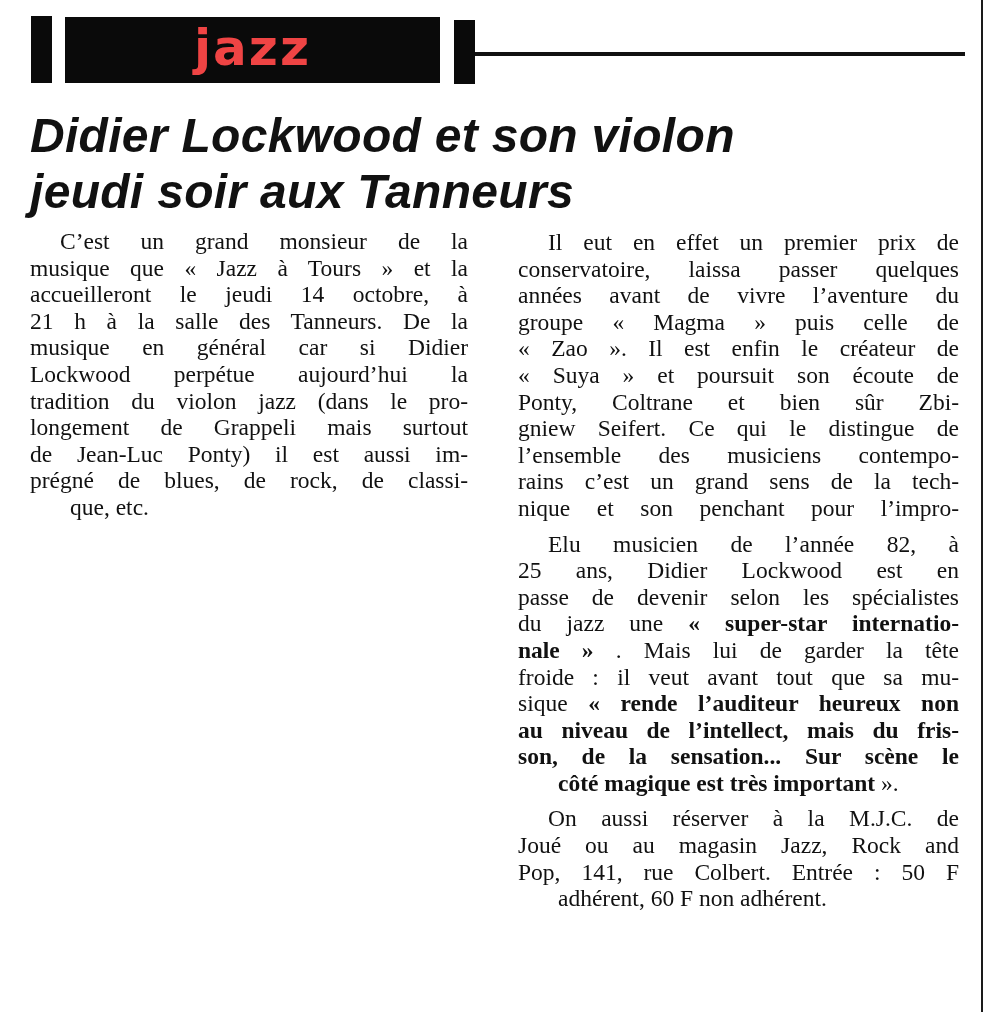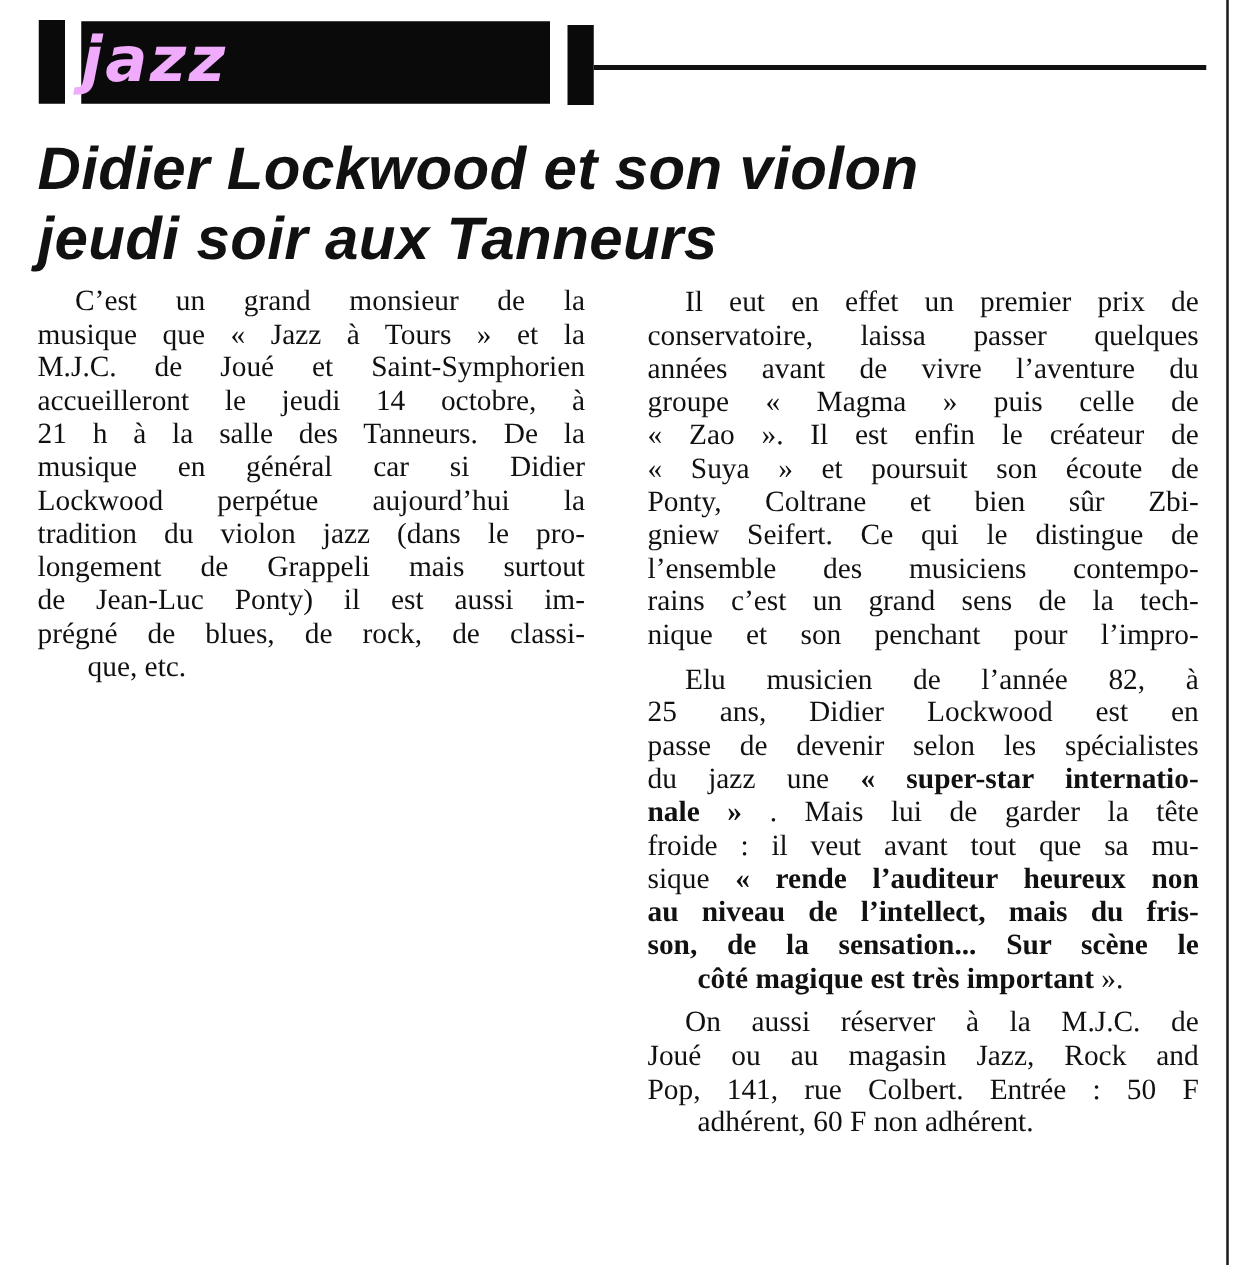--- a/index.html
+++ b/index.html
@@ -1,21 +1,21 @@
 <!DOCTYPE html>
 <html><head>
 <meta charset="utf-8">
 <style>
   html, body { margin:0; padding:0; background:#ffffff; }
   body { width:993px; height:1024px; position:relative; overflow:hidden; color:#111; }
   .rule-v { position:absolute; left:981px; top:0; width:2px; height:1012px; background:#1a1a1a; }
   .hdr-left { position:absolute; left:31px; top:16px; width:21px; height:67px; background:#0a0a0a; }
   .hdr-box { position:absolute; left:65px; top:17px; width:375px; height:66px; background:#0a0a0a; }
-  .hdr-box span { position:absolute; left:0; right:0; top:0; color:#f0abfc;
-     font-family:"DejaVu Sans", sans-serif; font-weight:bold; font-size:50px; line-height:62px; letter-spacing:2px;font-style:italic; }
+  .hdr-box span { position:absolute; left:0; right:0; top:0; text-align:center; color:#ef4444;
+     font-family:"DejaVu Sans", sans-serif; font-weight:bold; font-size:50px; line-height:62px; letter-spacing:2px; }
   .hdr-right { position:absolute; left:454px; top:20px; width:21px; height:64px; background:#0a0a0a; }
   .hdr-line { position:absolute; left:475px; top:52px; width:490px; height:4px; background:#111; }
   .headline { position:absolute; left:30px; top:108px; width:940px; margin:0;
      font-family:"Liberation Sans", sans-serif; font-weight:bold; font-style:italic; font-size:48px; line-height:56px; letter-spacing:0.3px; }
   .col { position:absolute; font-family:"Liberation Serif", serif; font-size:23.5px; line-height:26.6px; }
   .col .ln { display:block; height:26.6px; text-align:justify; text-align-last:justify; white-space:nowrap; overflow:visible; }
   .col .ln.last { text-align-last:left;margin-left:40px; }
   .col .ln.ind { padding-left:30px; }
   .col1 { left:30px; top:228px; width:438px; }
   .col2 { left:518px; top:229px; width:441px; }
@@ -38,21 +38,20 @@
 
 <h1 class="headline">
   <span>Didier Lockwood et son violon</span><br>
   <span>jeudi soir aux Tanneurs</span>
 </h1>
 
 <div class="col col1">
   <div>
     <span class="ln ind">C’est un grand monsieur de la</span>
     <span class="ln">musique que « Jazz à Tours » et la</span>
-    <span class="ln">M.J.C. de Joué et Saint-Symphorien</span>
     <span class="ln">accueilleront le jeudi 14 octobre, à</span>
     <span class="ln">21 h à la salle des Tanneurs. De la</span>
     <span class="ln">musique en général car si Didier</span>
     <span class="ln">Lockwood perpétue aujourd’hui la</span>
     <span class="ln">tradition du violon jazz (dans le pro-</span>
     <span class="ln">longement de Grappeli mais surtout</span>
     <span class="ln">de Jean-Luc Ponty) il est aussi im-</span>
     <span class="ln">prégné de blues, de rock, de classi-</span>
     <span class="ln last">que, etc.</span>
   </div>

